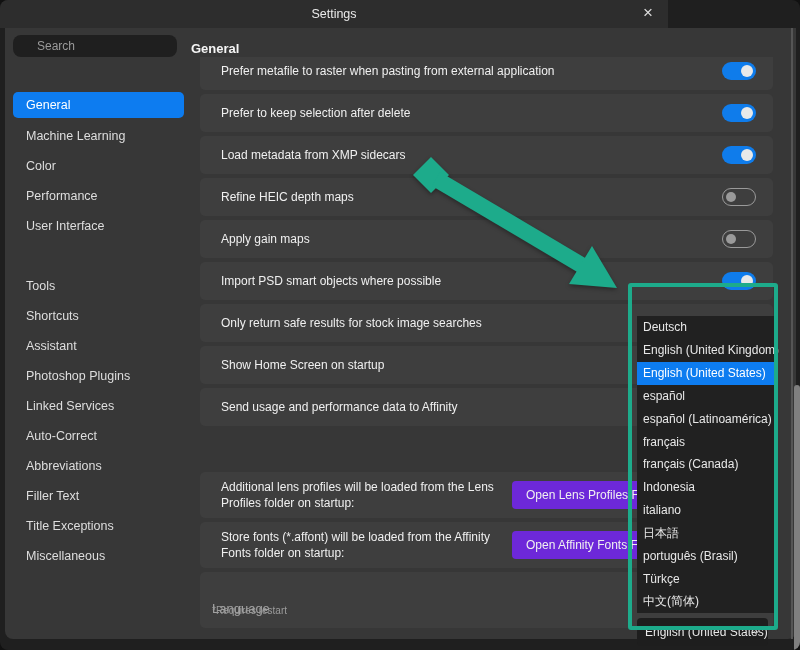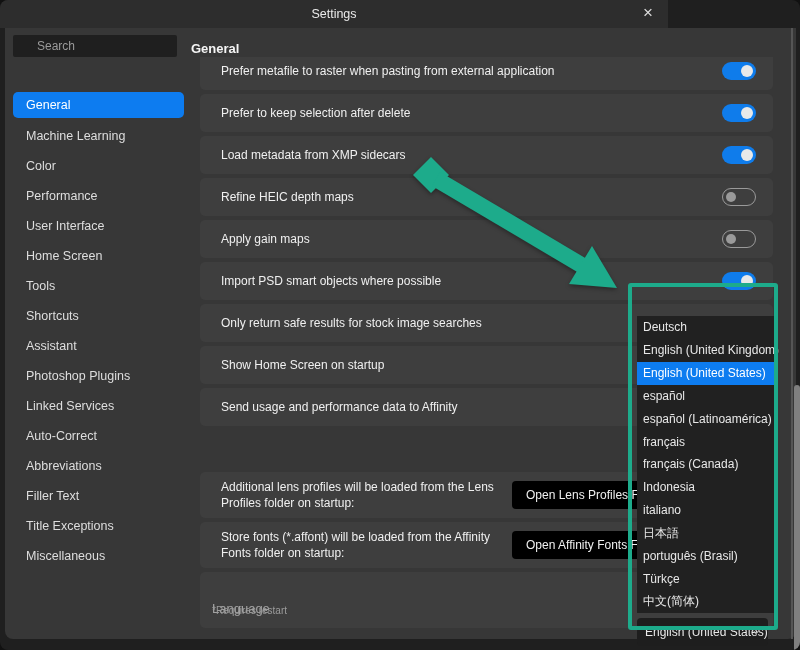--- a/index.html
+++ b/index.html
@@ -13,41 +13,41 @@
   #close{position:absolute;right:6px;top:0;width:28px;height:28px;line-height:26px;text-align:center;
          color:#dcdcdc;font-size:17px;cursor:default;}
 
   
   #content{position:absolute;left:5px;top:28px;width:791px;height:611px;background:#373737;
            border-radius:0 0 8px 8px;}
   #edge-line{position:absolute;left:791px;top:28px;width:2px;height:611px;background:#555;}
 
   
   #search{position:absolute;left:8px;top:7px;width:164px;height:22px;background:#1f1f1f;border:none;
-          border-radius:2px;color:#c8c8c8;font-size:12px;padding:0 6px 0 24px;outline:none;font-family:"Liberation Sans",sans-serif;}
+          border-radius:8px;color:#c8c8c8;font-size:12px;padding:0 6px 0 24px;outline:none;font-family:"Liberation Sans",sans-serif;}
   #search::placeholder{color:#9a9a9a;}
   #search-icon{position:absolute;left:14px;top:12px;width:12px;height:12px;pointer-events:none;}
   .side-item{position:absolute;left:8px;width:171px;height:26px;border-radius:5px;
              display:flex;align-items:center;padding-left:13px;font-size:12.5px;color:#dedede;}
   .side-item.selected{background:#0d7cf0;color:#fff;}
 
   
   #main-heading{position:absolute;left:186px;top:13px;color:#f5f5f5;font-size:13px;font-weight:700;}
   #rows-clip{position:absolute;left:195px;top:29px;width:573px;height:571px;overflow:hidden;}
   .card{position:absolute;left:0;width:573px;height:38px;background:#3e3e3e;border-radius:5px;z-index:1;}
   .card .lbl{position:absolute;left:12px;top:50%;transform:translateY(-50%);color:#f0f0f0;font-size:12px;
              line-height:1.35;width:300px;margin-left:9px;}
   .card .lbl.wide{width:480px;}
   .toggle{position:absolute;right:17px;top:50%;transform:translateY(-50%);width:34px;height:18px;border-radius:9px;}
   .toggle.on{background:#0f7ceb;}
   .toggle.on .knob{position:absolute;right:3px;top:3px;width:12px;height:12px;border-radius:50%;background:#e9e9e9;}
   .toggle.off{border:1px solid #9a9a9a;}
   .toggle.off .knob{position:absolute;left:3px;top:3px;width:10px;height:10px;border-radius:50%;background:#9a9a9a;}
   .row-btn{position:absolute;left:312px;top:50%;transform:translateY(-50%);width:200px;height:28px;
-           background:#000000;border:none;border-radius:4px;color:#f0f0f0;font-size:12px;text-align:left;
+           background:#6d28d9;border:none;border-radius:4px;color:#f0f0f0;font-size:12px;text-align:left;
            padding:0 0 0 14px;white-space:nowrap;overflow:hidden;font-family:"Liberation Sans",sans-serif;}
   .sub-lbl{position:absolute;left:12px;top:33px;color:#9c9c9c;font-size:10px;}
   .lang-lbl{position:absolute;left:12px;top:12px;color:#a3a3a3;font-size:13px;margin-top:17px;}
 
   
   #lang-select{position:absolute;left:632px;top:590px;width:131px;height:28px;background:#1e1e1e;border-radius:4px;
                z-index:5;display:flex;align-items:center;color:#e8e8e8;font-size:12px;padding-left:8px;}
   #lang-chevron{position:absolute;right:7px;top:5px;color:#bbb;font-size:12px;}
   #lang-panel{position:absolute;left:632px;top:288px;width:139px;height:297px;background:#212121;z-index:5;
               display:flex;flex-direction:column;}
@@ -79,21 +79,20 @@
       <circle cx="5" cy="5" r="3.6" fill="none" stroke="#b5b5b5" stroke-width="1.3"></circle>
       <line x1="7.8" y1="7.8" x2="11" y2="11" stroke="#b5b5b5" stroke-width="1.3"></line>
     </svg>
     <input id="search" placeholder="Search" style="">
 
     <div class="side-item selected" style="top:64px">General</div>
     <div class="side-item" style="top:95px">Machine Learning</div>
     <div class="side-item" style="top:125px">Color</div>
     <div class="side-item" style="top:155px">Performance</div>
     <div class="side-item" style="top:185px">User Interface</div>
-    <div class="side-item" style="top:215px">Home Screen</div>
     <div class="side-item" style="top:245px">Tools</div>
     <div class="side-item" style="top:275px">Shortcuts</div>
     <div class="side-item" style="top:305px">Assistant</div>
     <div class="side-item" style="top:335px">Photoshop Plugins</div>
     <div class="side-item" style="top:365px">Linked Services</div>
     <div class="side-item" style="top:395px">Auto-Correct</div>
     <div class="side-item" style="top:425px">Abbreviations</div>
     <div class="side-item" style="top:455px">Filler Text</div>
     <div class="side-item" style="top:485px">Title Exceptions</div>
     <div class="side-item" style="top:515px">Miscellaneous</div>

